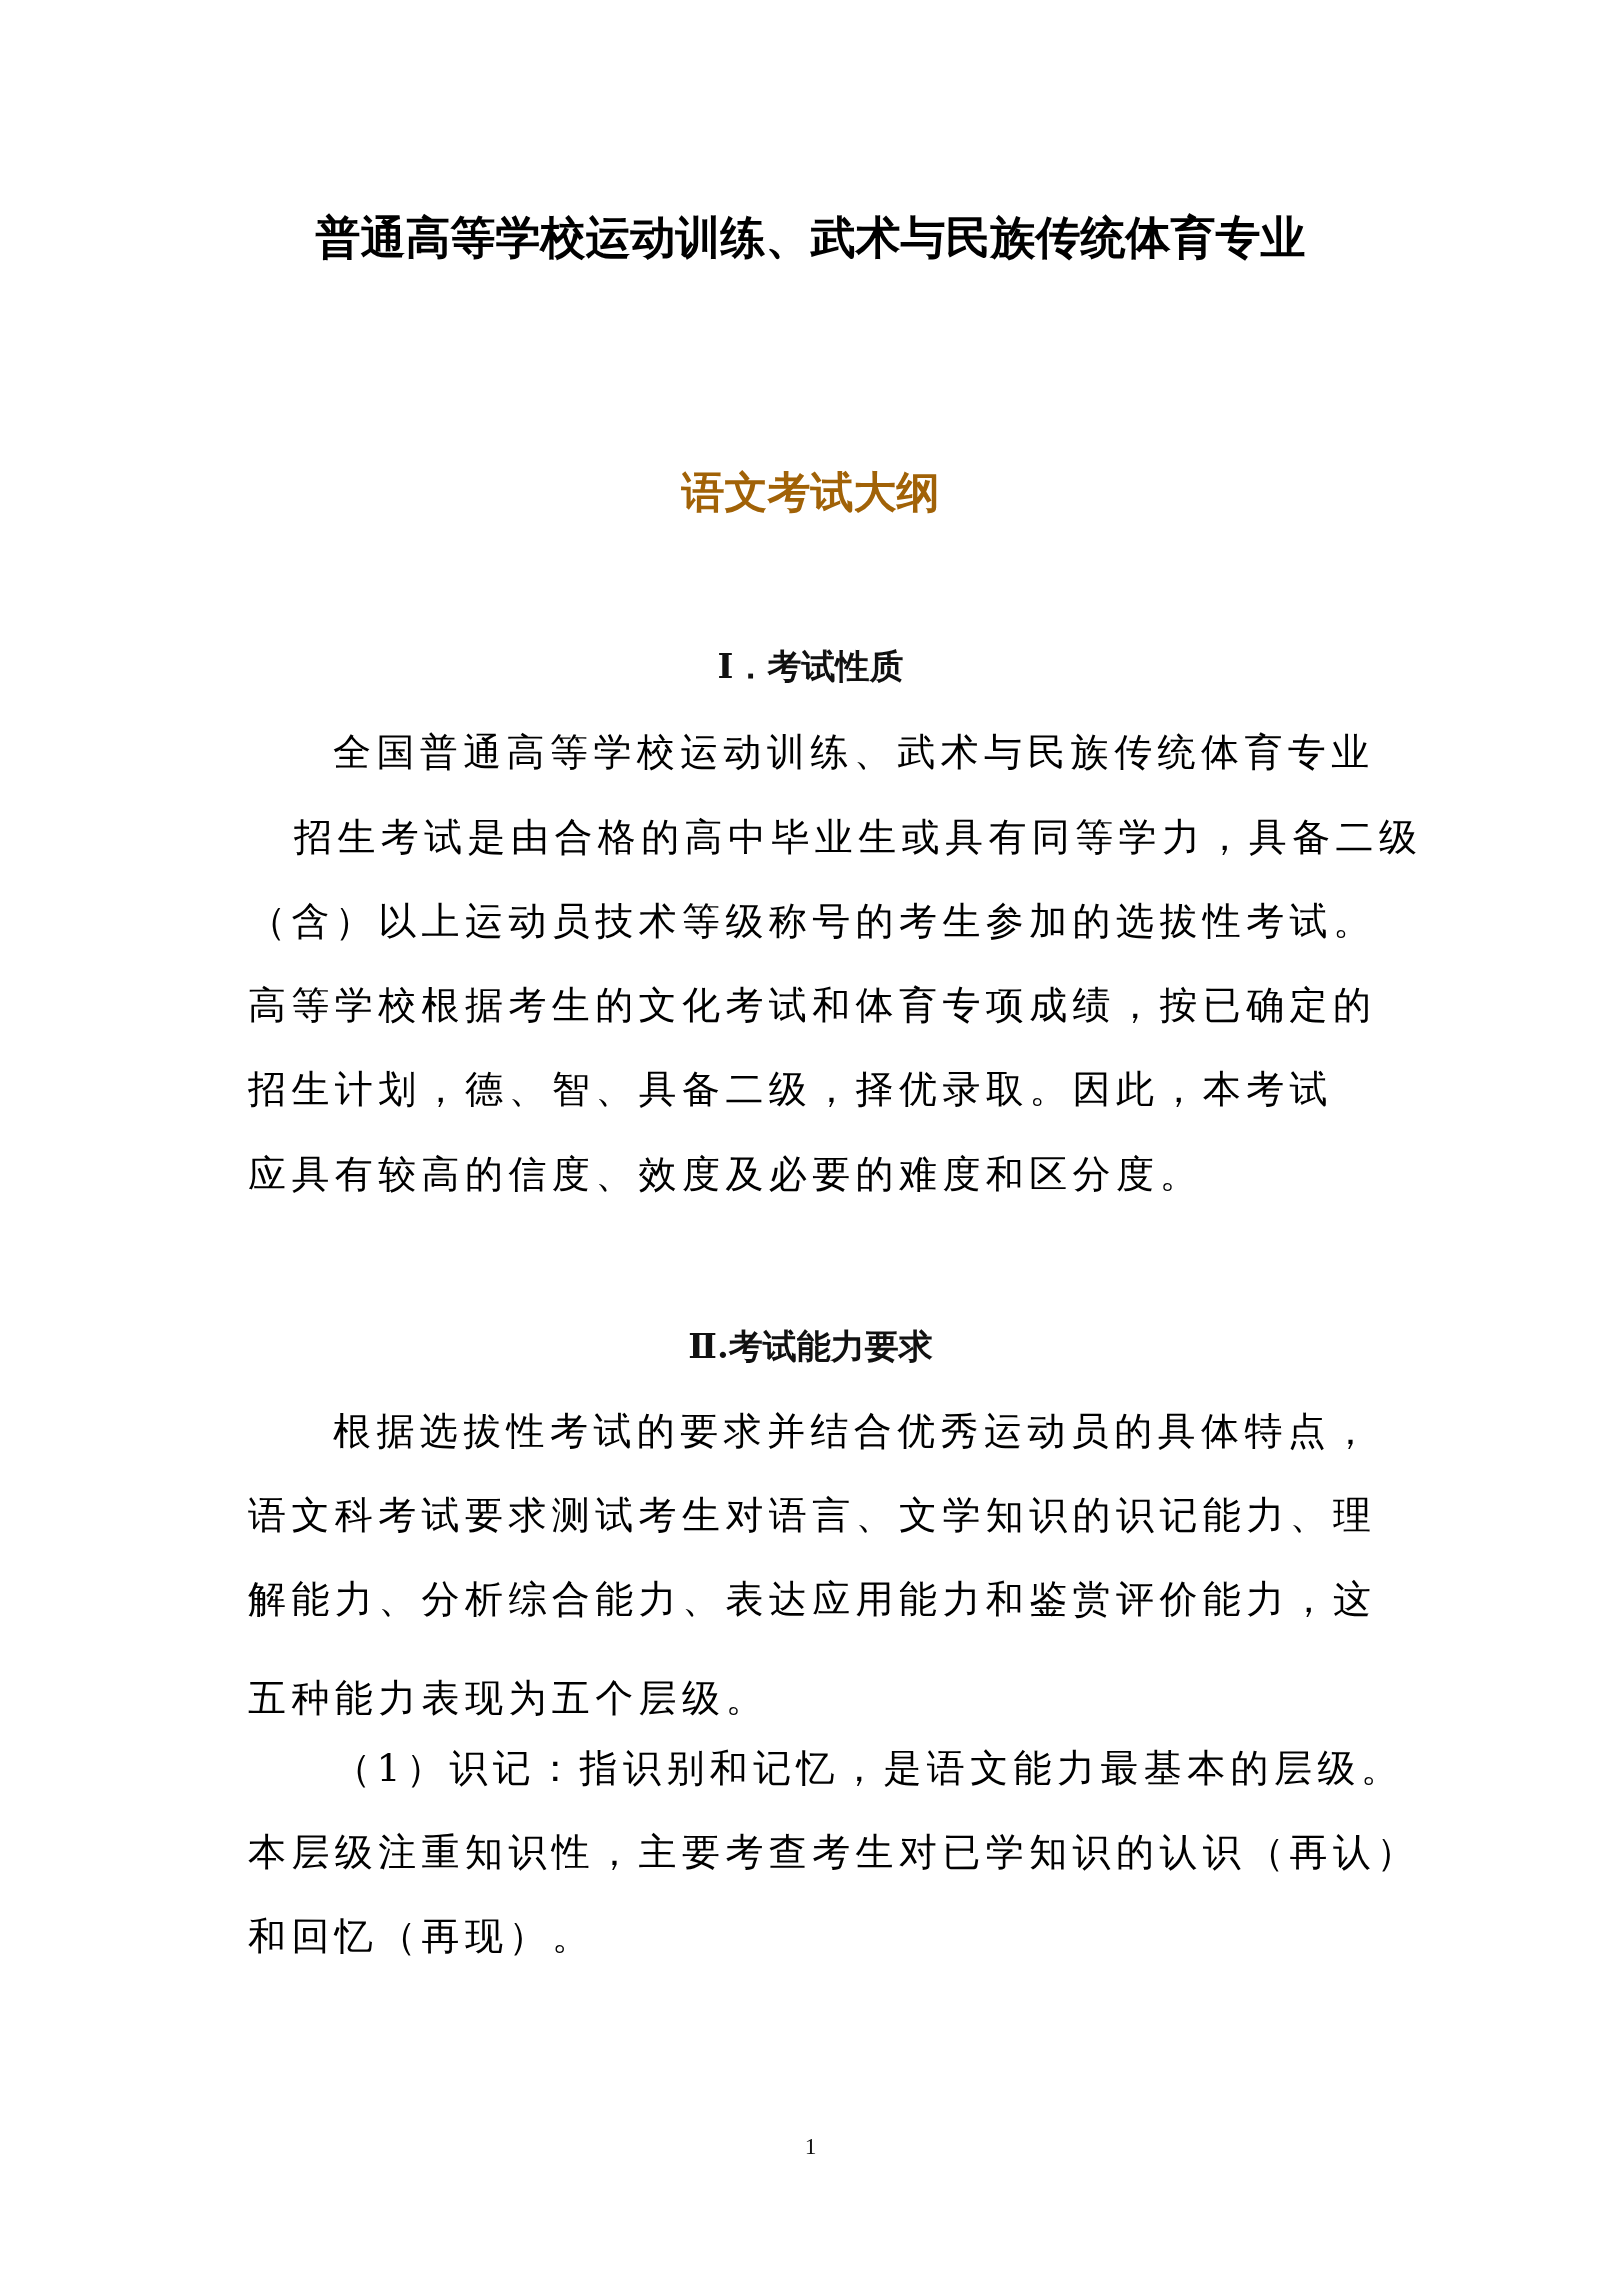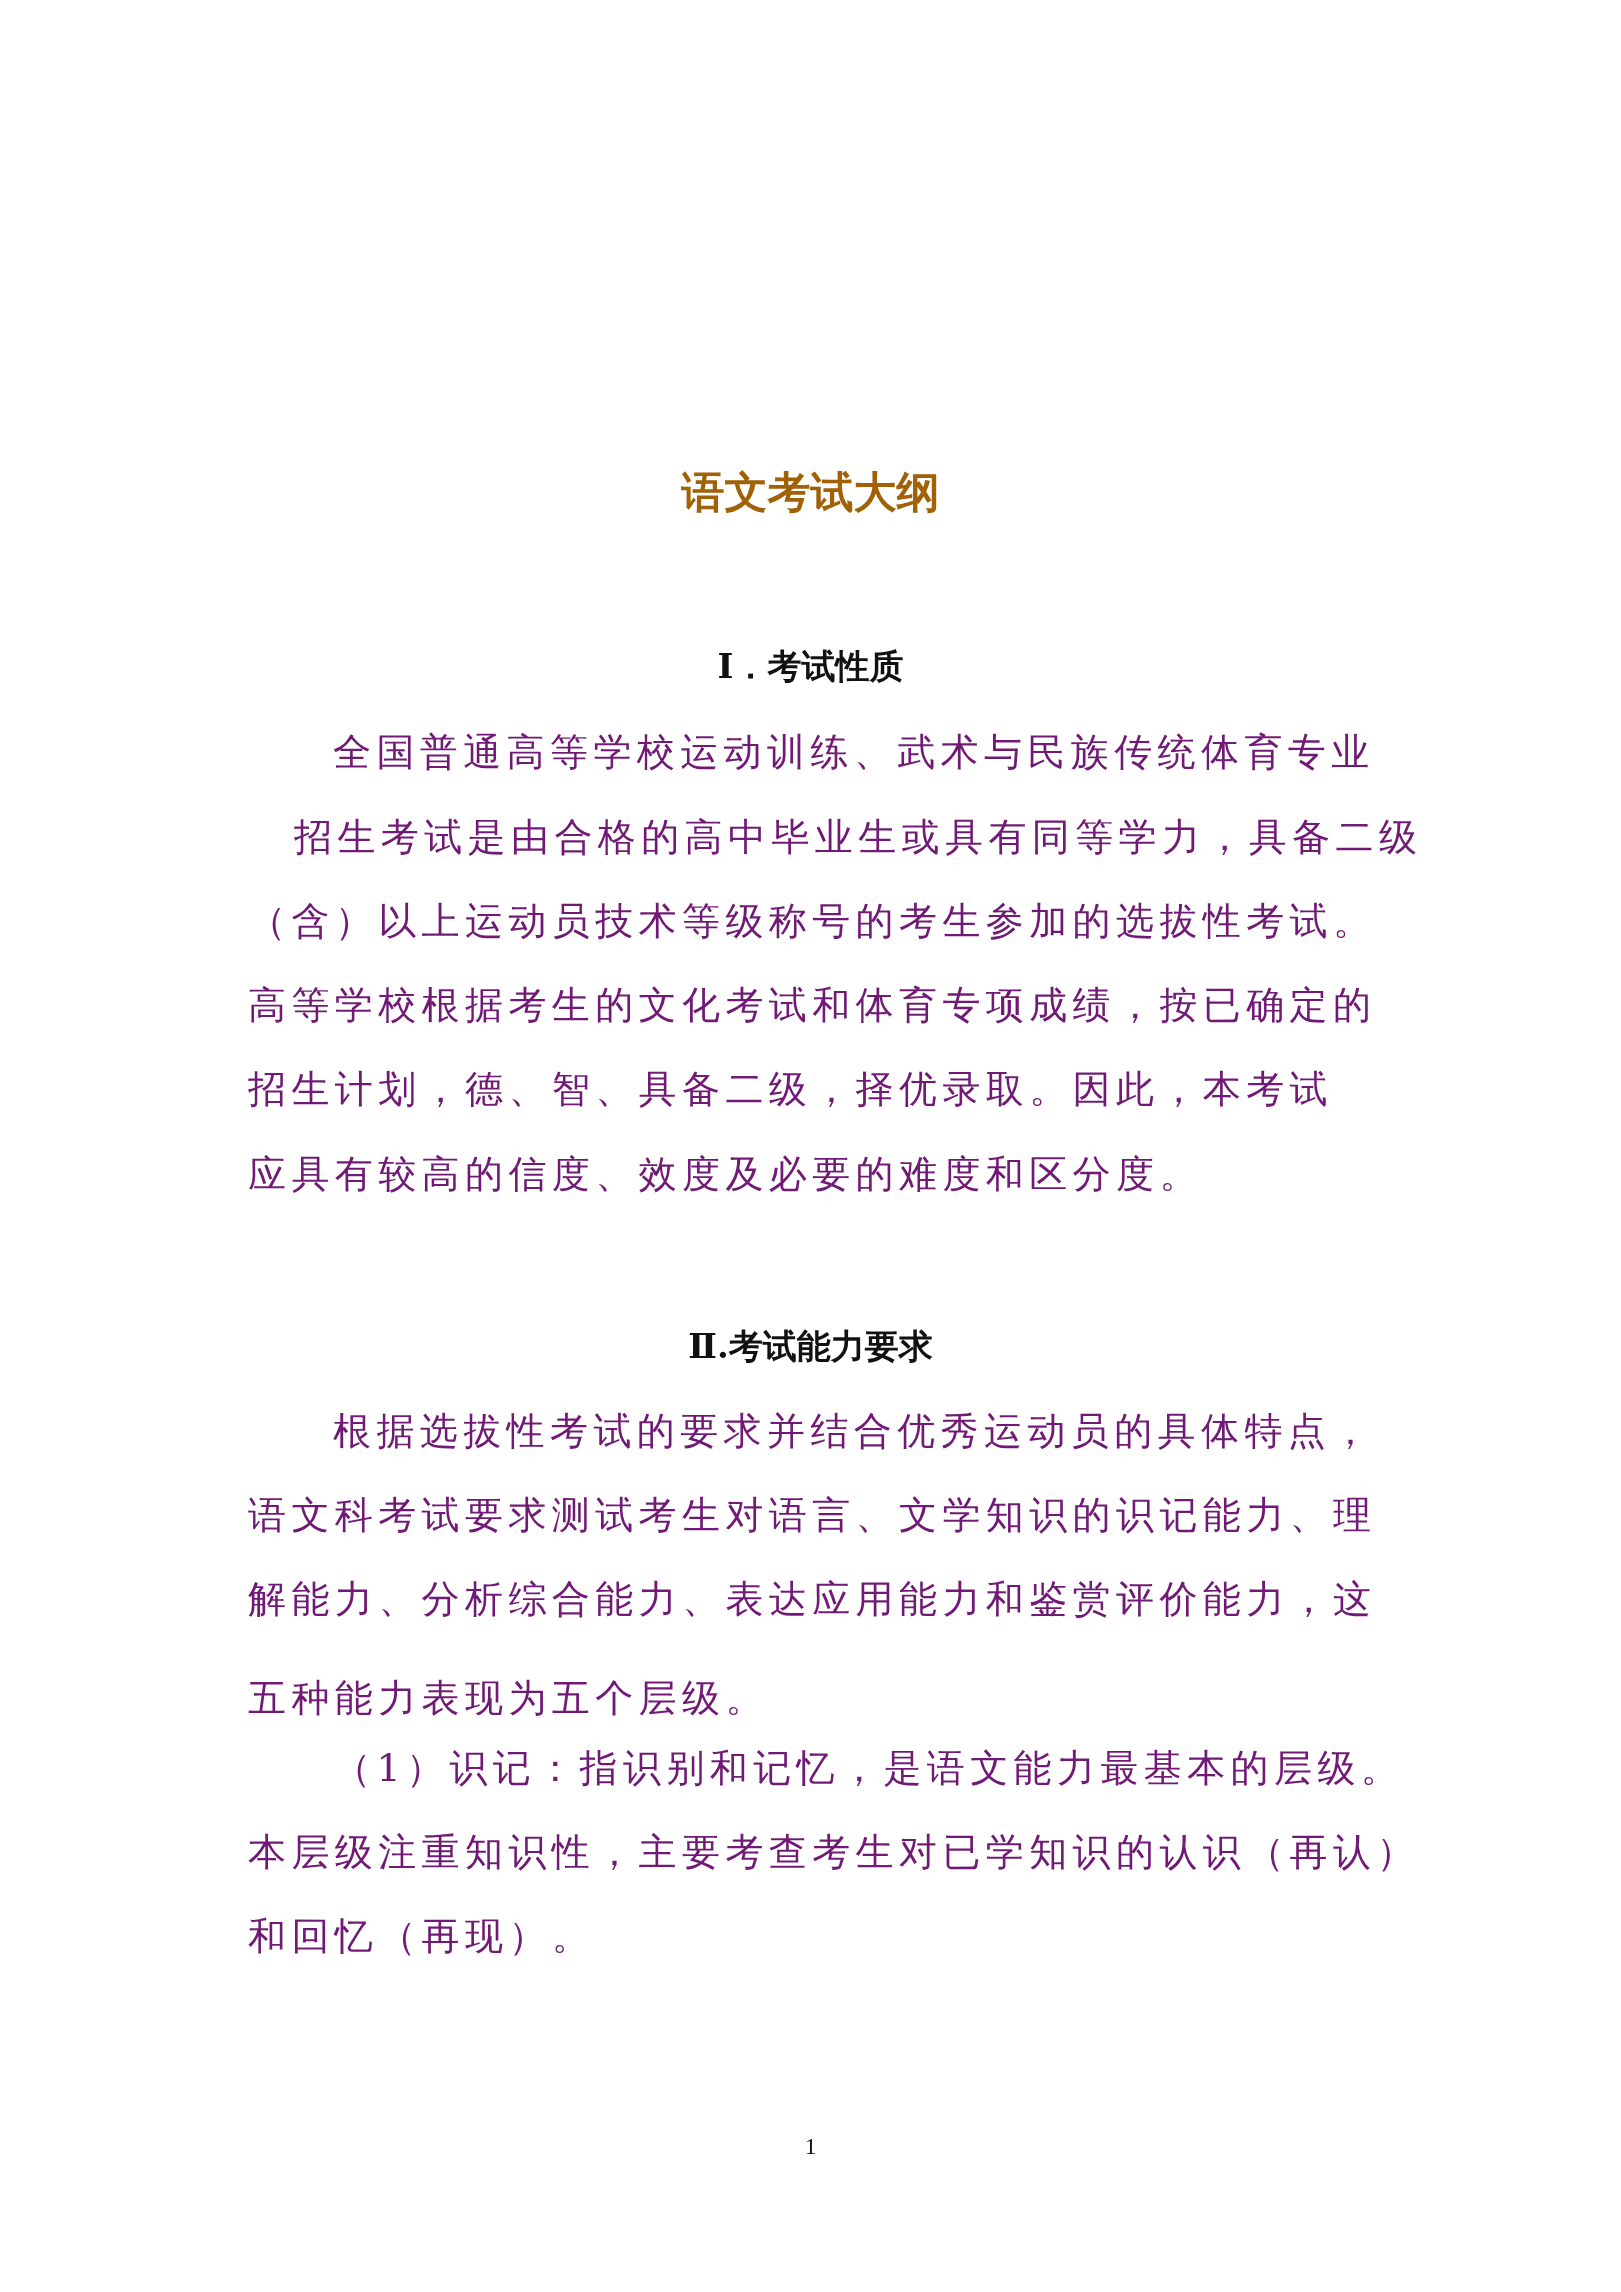--- a/index.html
+++ b/index.html
@@ -16,34 +16,35 @@
     font-size: 43px; line-height: 59px; color: #a16207;
   }
   .section-heading {
     position: absolute; left: 0; width: 1621px; text-align: center;
     font-family: "DejaVu Serif", "Liberation Serif", serif; font-weight: bold;
     font-size: 34px; line-height: 55px; color: #111;
   }
   .para-line {
     position: absolute; left: 248px; width: 1127px;
     font-family: "DejaVu Serif", "Liberation Serif", serif;
-    font-size: 38px; line-height: 55px; color: #701a75;
+    font-size: 38px; line-height: 55px; color: #000000;
     white-space: nowrap; letter-spacing: 5.4px;
   }
   .indent { left: 333px; width: 1042px; }
   .page-number {
     position: absolute; left: 0; width: 1621px; text-align: center; top: 2133px;
     font-family: "Liberation Serif", serif; font-size: 23.5px; color: #111;
   }
 </style>
 </head>
 <body>
 
 <div class="page">
 
+  <div class="title-line" style="top:208px;">普通高等学校运动训练、武术与民族传统体育专业</div>
 
   <div class="subtitle" style="top:463px;">语文考试大纲</div>
 
   <div class="section-heading" style="top:639px;">Ⅰ．考试性质</div>
 
   <div>
     <div class="para-line indent" style="top:725px;">全国普通高等学校运动训练、武术与民族传统体育专业</div>
     <div class="para-line" style="top:810px;margin-left:46px;">招生考试是由合格的高中毕业生或具有同等学力，具备二级</div>
     <div class="para-line" style="top:894px;">（含）以上运动员技术等级称号的考生参加的选拔性考试。</div>
     <div class="para-line" style="top:978px;">高等学校根据考生的文化考试和体育专项成绩，按已确定的</div>

